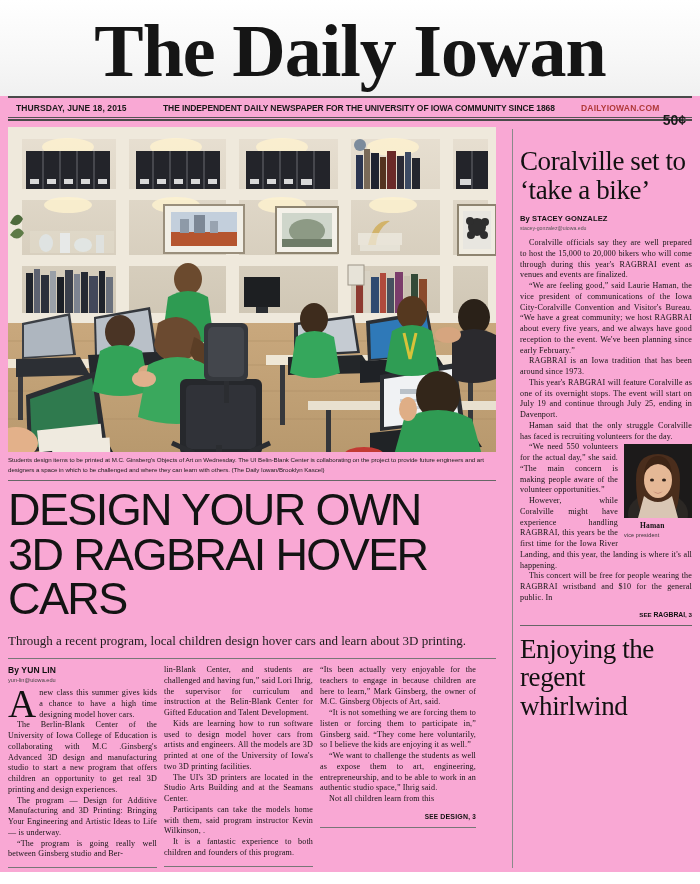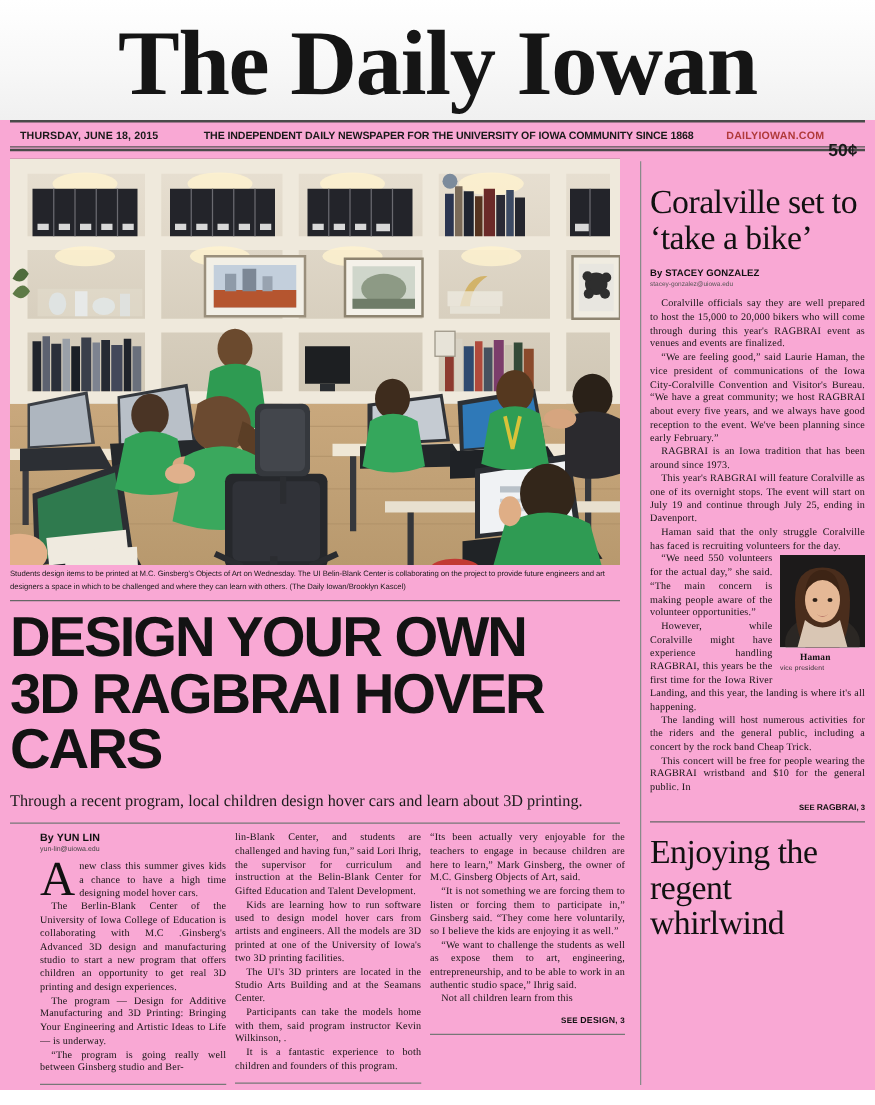--- a/index.html
+++ b/index.html
@@ -144,21 +144,21 @@
   .photo-caption .credit { }
 
   
   .hl-rule {
     border-top: 1px solid #666;
     margin: 5px 0 0 0;
     width: 488px;
   }
   .main-head {
     font-family: "Liberation Sans", sans-serif;
-    font-weight: bold;
+    font-weight: normal;
     font-size: 45px;
     line-height: 0.98;
     letter-spacing: -1.6px;
     color: #131313;
     margin-top: 7px;
     width: 495px;
   }
   .main-head .l2 { display:block; }
   .deck {
     font-family: "Liberation Serif", serif;
@@ -172,21 +172,20 @@
     border-top: 1px solid #777;
     margin-top: 9px;
     width: 488px;
   }
 
   
   .story-cols {
     display: flex;
     margin-top: 6px;
     width: 492px;
-    justify-content: flex-end;
   }
   .scol {
     width: 156px;
     box-sizing: border-box;
     padding-right: 7px;
   }
   .scol:last-child { padding-right: 0; }
 
   .byline {
     font-family: "Liberation Sans", sans-serif;
@@ -720,21 +719,20 @@
               <path d="M29 47 q5 4 10 0 q-5 5 -10 0z" fill="#b06a60"></path>
               <path d="M20 52 q14 12 28 0 l6 22 l-40 0z" fill="#d9c6b4"></path>
             </svg>
           </span>
           <div class="portrait-name">Haman</div>
           <div class="portrait-title">vice president</div>
         </div>
 
         <p>“We need 550 volunteers for the actual day,” she said. “The main concern is making people aware of the volunteer opportunities.”</p>
         <p>However, while Coralville might have experience handling RAGBRAI, this years be the first time for the Iowa River Landing, and this year, the landing is where it's all happening.</p>
-        <p>The landing will host numerous activities for the riders and the general public, including a concert by the rock band Cheap Trick.</p>
         <p>This concert will be free for people wearing the RAGBRAI wristband and $10 for the general public. In</p>
       </div>
 
       <div class="rail-jump"><span>SEE </span><b>RAGBRAI</b><span>, 3</span></div>
 
       <div class="rail-rule"></div>
 
       <div class="rail-head2">Enjoying the regent whirlwind</div>
     </div>
 

